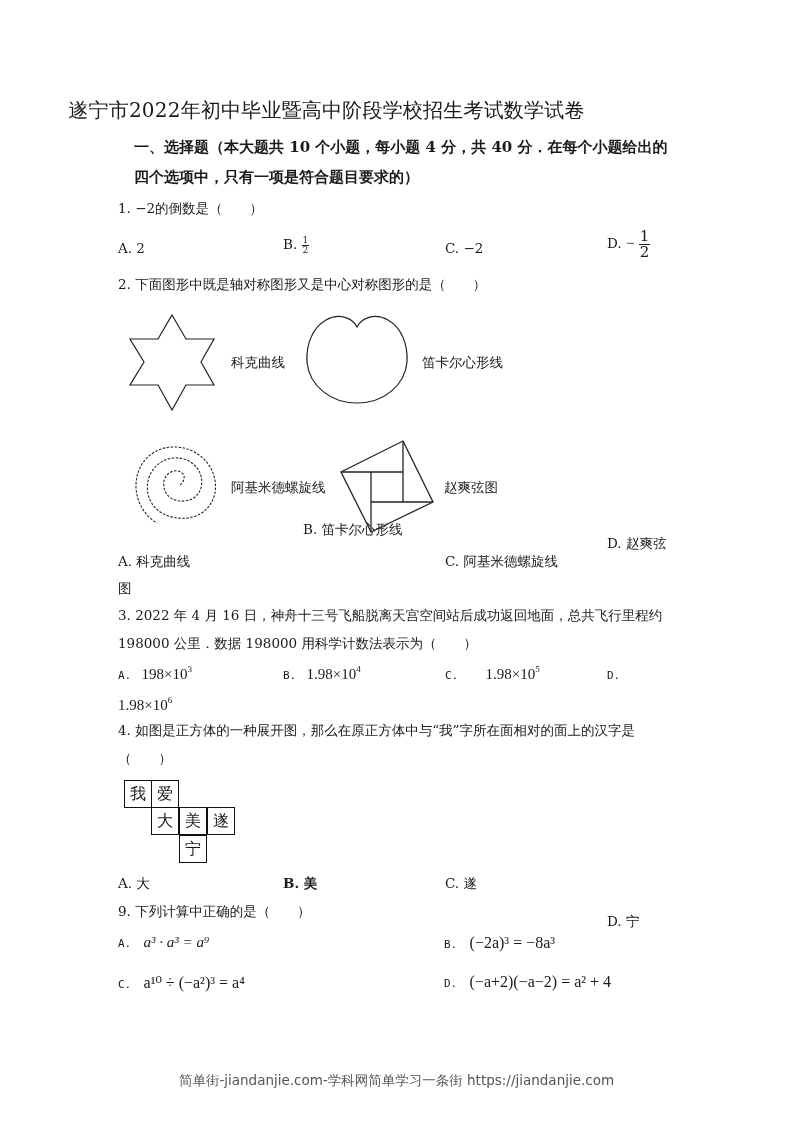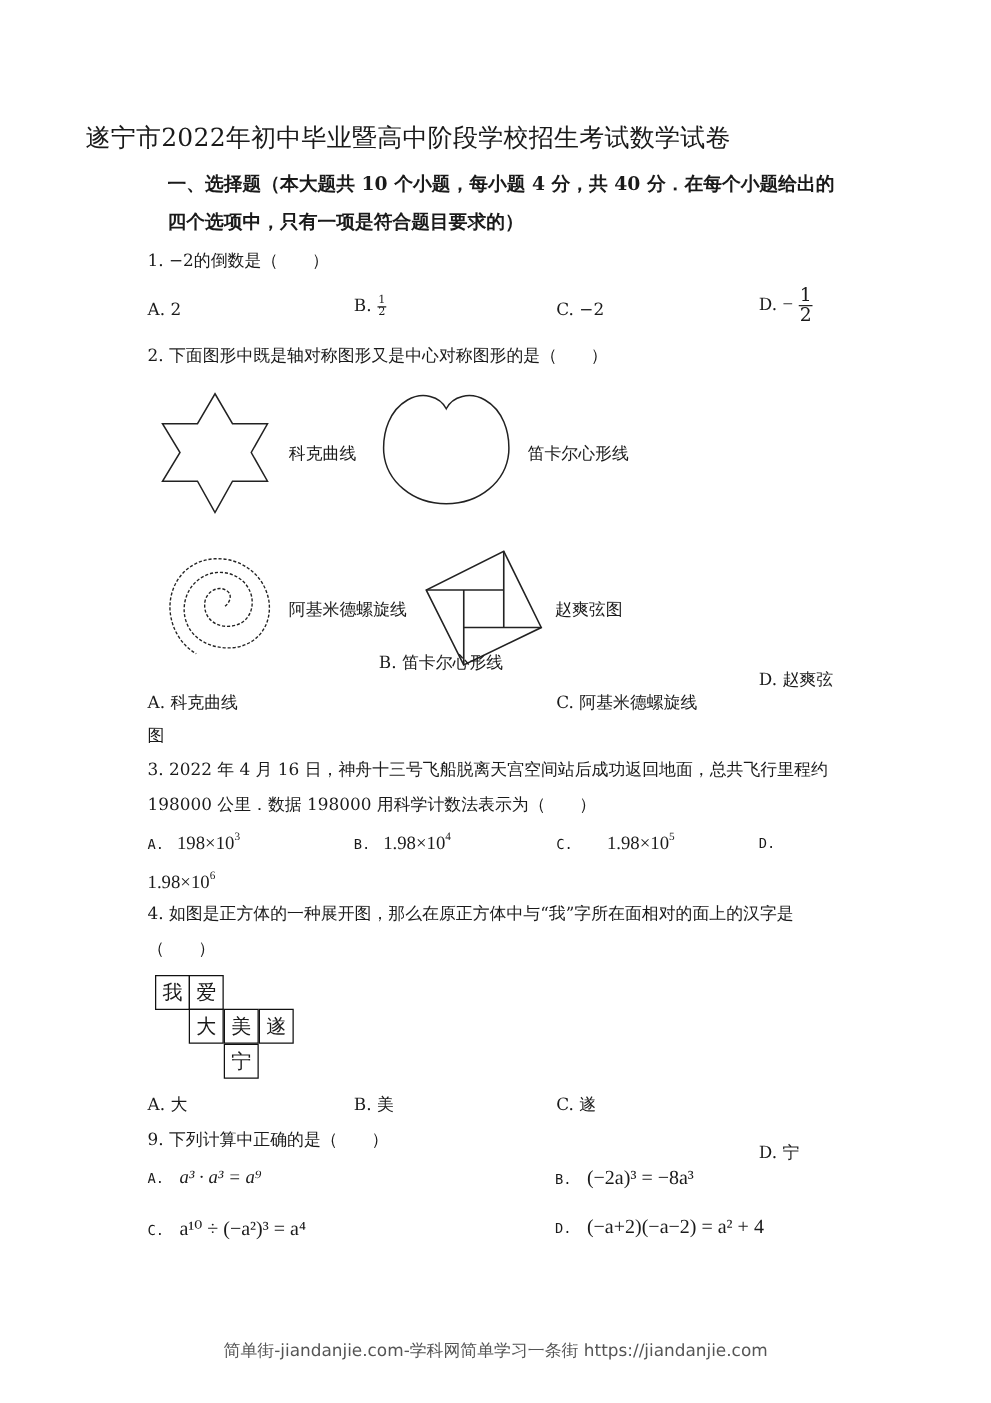--- a/index.html
+++ b/index.html
@@ -132,21 +132,21 @@
   <div class="net-cell" style="left:151px; top:807px;">大</div>
   <div class="net-cell" style="left:179px; top:807px;">美</div>
   <div class="net-cell" style="left:207px; top:807px;">遂</div>
   <div class="net-cell" style="left:179px; top:835px;">宁</div>
 </div>
 
 <div class="abs opt" style="left:118px; top:875px;">
   <span>A.</span>
   <span>大</span>
 </div>
-<div class="abs opt" style="left:283px; top:875px;">
+<div class="abs opt" style="left:283px; top:875px;font-weight:bold;">
   <span>B.</span>
   <span>美</span>
 </div>
 <div class="abs opt" style="left:445px; top:875px;">
   <span>C.</span>
   <span>遂</span>
 </div>
 <div class="abs opt" style="left:607px; top:875px;margin-top:38px;">
   <span>D.</span>
   <span>宁</span>

